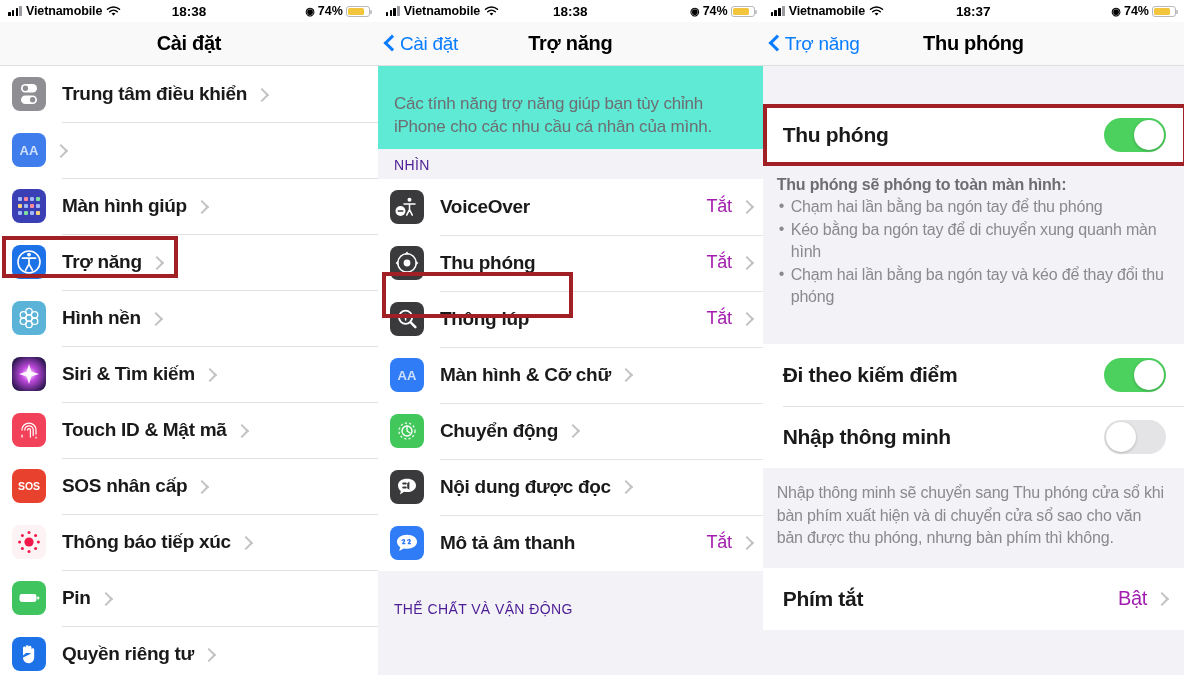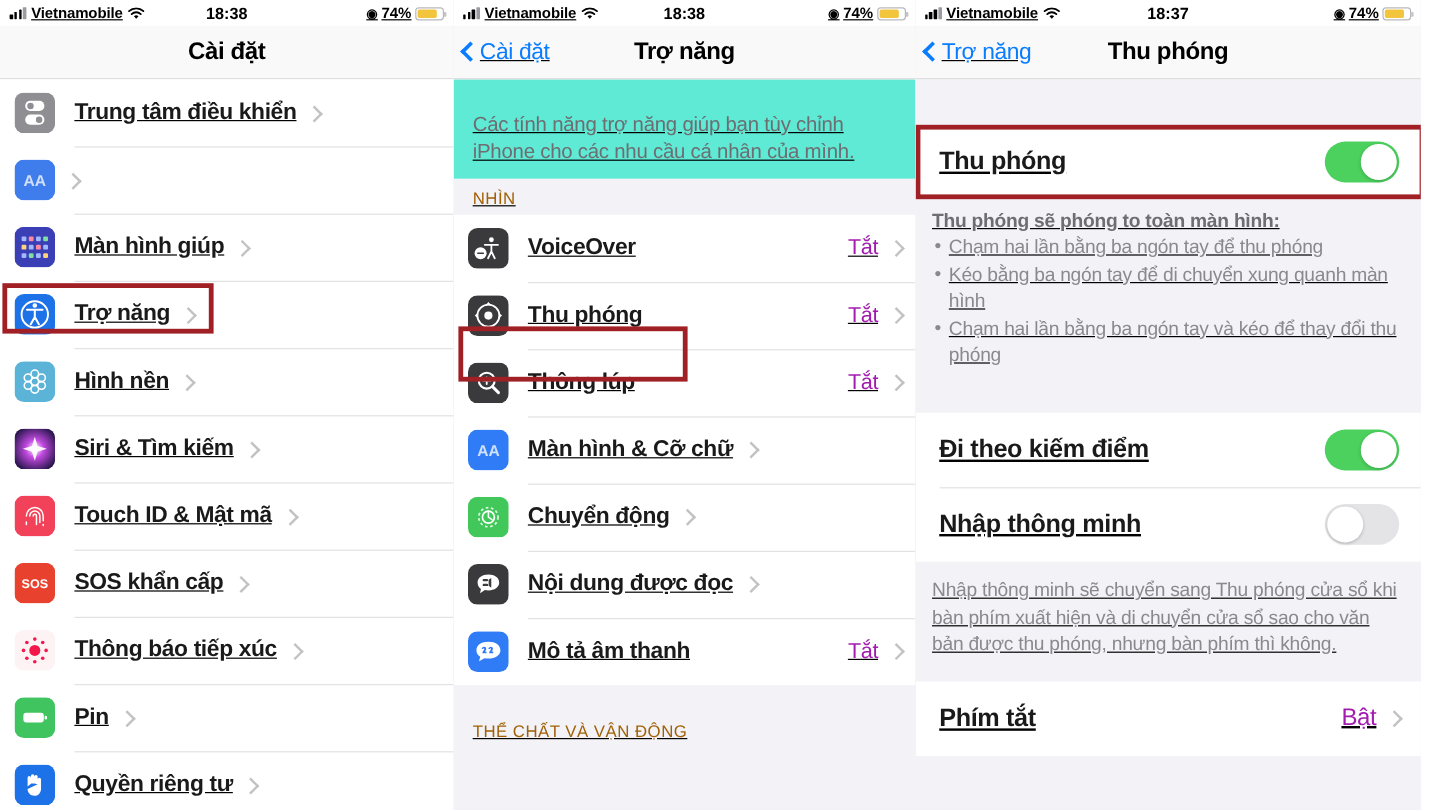--- a/index.html
+++ b/index.html
@@ -2,21 +2,21 @@
 <html><head>
 <meta charset="utf-8">
 <style>
   * { box-sizing: border-box; margin: 0; padding: 0; }
   html, body {
     width: 1200px; height: 675px;
     font-family: "Liberation Sans", sans-serif;
     background: #ffffff;
     overflow: hidden;
   }
-  .screens { display: flex; width: 1184px; height: 675px; text-decoration: underline; }
+  .screens { display: flex; width: 1184px; height: 675px; }
 
   .phone { position: relative; height: 675px; background: #f2f2f7; overflow: hidden; }
   .phone.p1 { width: 383px; }
   .phone.p2 { width: 390px; }
   .phone.p3 { width: 427px; }
 
   
   .statusbar {
     height: 22px; background: #ffffff;
     display: flex; align-items: center;
@@ -85,21 +85,21 @@
   .row .value { margin-left: auto; font-size: 18px; color: #a21caf; letter-spacing: -0.3px; }
   .chev { margin-left: 10px; width: 9px; height: 15px; position: relative; flex: 0 0 9px; }
   .chev::before {
     content: ""; position: absolute; left: 0; top: 3px;
     width: 8px; height: 8px; border-right: 2.4px solid #c2c2c5; border-top: 2.4px solid #c2c2c5;
     transform: rotate(45deg);
   }
 
   
   .sec-head {
-    font-size: 14px; color: #a16207; letter-spacing: 0.4px;
+    font-size: 14px; color: #4c1d95; letter-spacing: 0.4px;
     padding: 8px 0 6px 16px; background: #f2f2f7; text-transform: uppercase;
   }
   .blurb {
     font-size: 17px; color: #6d6d72; line-height: 1.38;
     padding: 26px 16px 10px 16px; background: #5eead4; letter-spacing: -0.2px;
   }
   .footer-note {
     font-size: 16px; color: #8a8a8e; line-height: 1.4;
     padding: 8px 14px 18px 14px; background: #f2f2f7; letter-spacing: -0.2px;
   }
@@ -296,21 +296,21 @@
           <span class="chev"></span>
         </div>
 
         <div class="row novalue">
           <span class="ico">
             <svg class="ic-svg" viewBox="0 0 34 34">
                 <rect width="34" height="34" rx="8" fill="#e8422e"></rect>
                 <text x="17" y="21" font-family="Liberation Sans" font-size="10.5" font-weight="bold" fill="#fff" text-anchor="middle">SOS</text>
               </svg>
           </span>
-          <span class="label">SOS khẩn cấp</span>
+          <span class="label">SOS nhân cấp</span>
 
           <span class="chev"></span>
         </div>
 
         <div class="row novalue">
           <span class="ico">
             <svg class="ic-svg" viewBox="0 0 34 34">
                 <rect width="34" height="34" rx="8" fill="#fdf2f4"></rect>
                 <circle cx="17" cy="17" r="4.6" fill="#f2184a"></circle>
                 <g fill="#f2184a">

